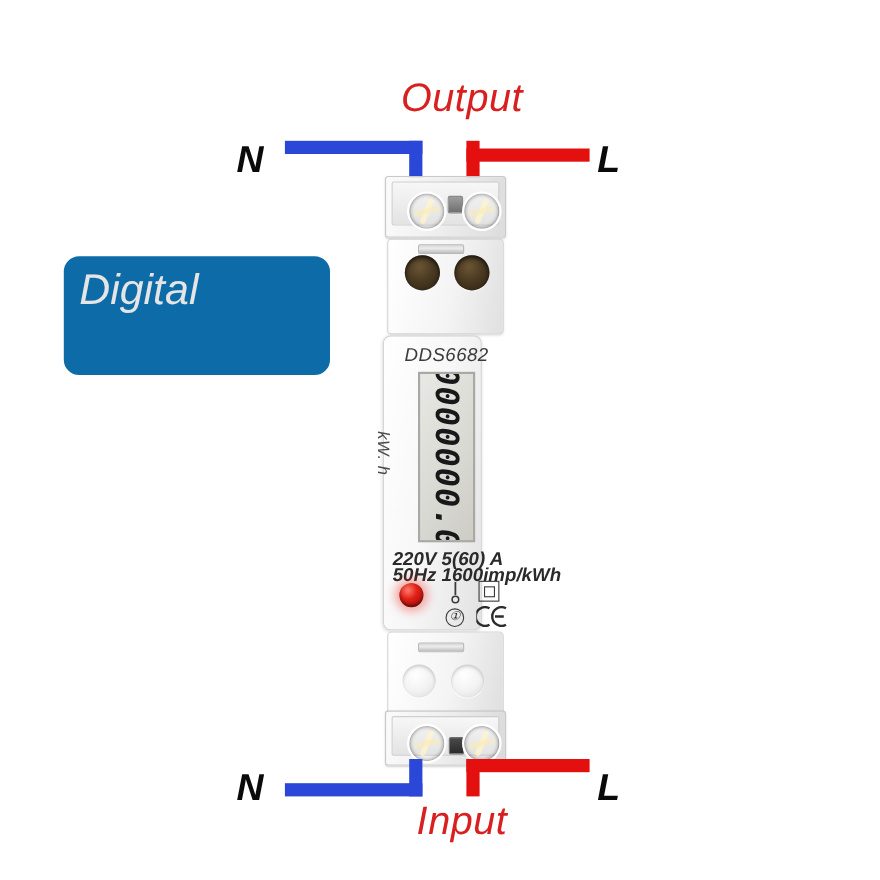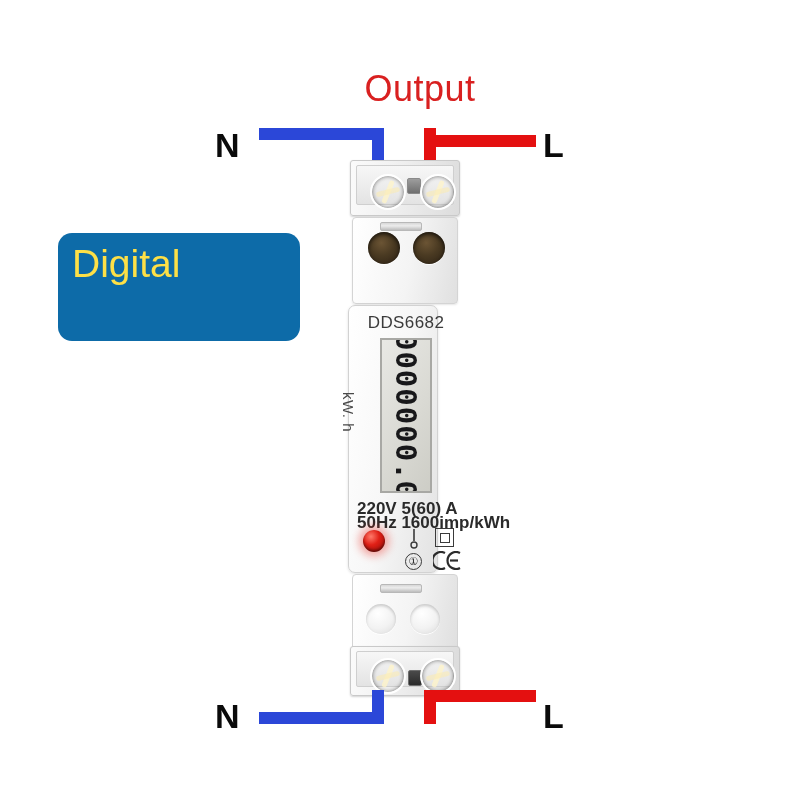--- a/index.html
+++ b/index.html
@@ -9,20 +9,21 @@
   }
   body {
     font-family: "Liberation Sans", sans-serif;
   }
   #canvas {
     position: relative;
     width: 800px;
     height: 800px;
     background: #ffffff;
     overflow: hidden;
+    font-style: italic;
   }
 
   
   .caption {
     position: absolute;
     color: #d92020;
     font-size: 36px;
     font-weight: 400;
     letter-spacing: 0.5px;
     text-align: center;
@@ -69,21 +70,21 @@
     left: 58px;
     top: 233px;
     width: 242px;
     height: 108px;
     background: #0d6ba8;
     border-radius: 14px;
     box-sizing: border-box;
     padding: 6px 14px 0 14px;
   }
   #badge .badge-line {
-    color: #fde047;
+    color: #e5e5e5;
     font-size: 39px;
     line-height: 50px;
     font-weight: 400;
     white-space: nowrap;
   }
 
   
   #meter {
     position: absolute;
     left: 348px;
@@ -428,14 +429,15 @@
   </div>
 
   <div class="wire wire-blue" id="wire-bot-n-v"></div>
   <div class="wire wire-blue" id="wire-bot-n-h"></div>
   <div class="wire wire-red" id="wire-bot-l-v"></div>
   <div class="wire wire-red" id="wire-bot-l-h"></div>
 
   <div class="nl-letter" id="label-n-bottom">N</div>
   <div class="nl-letter" id="label-l-bottom">L</div>
 
+  <div class="caption" id="caption-input">Input</div>
 
 </div>
 
 </body></html>

